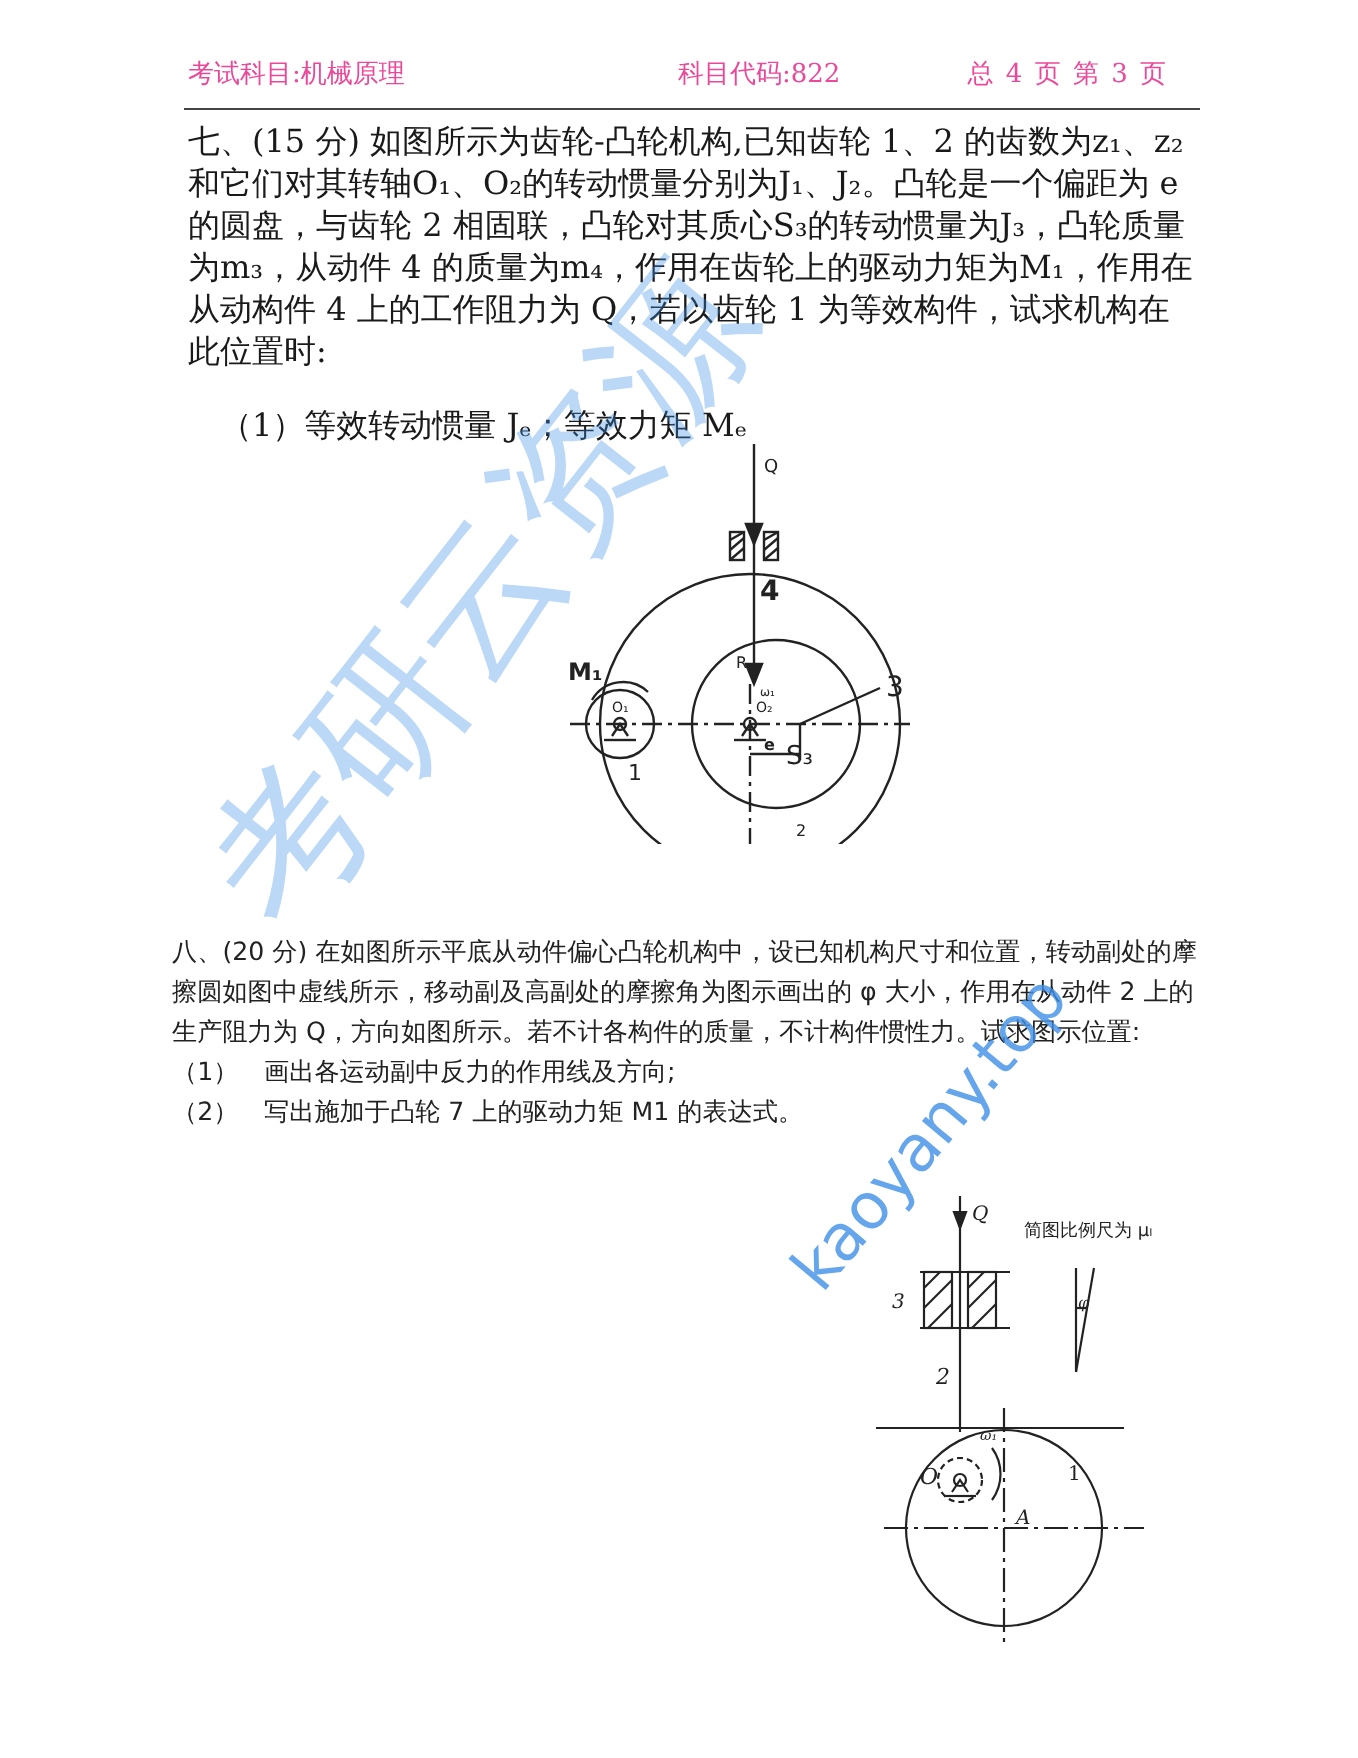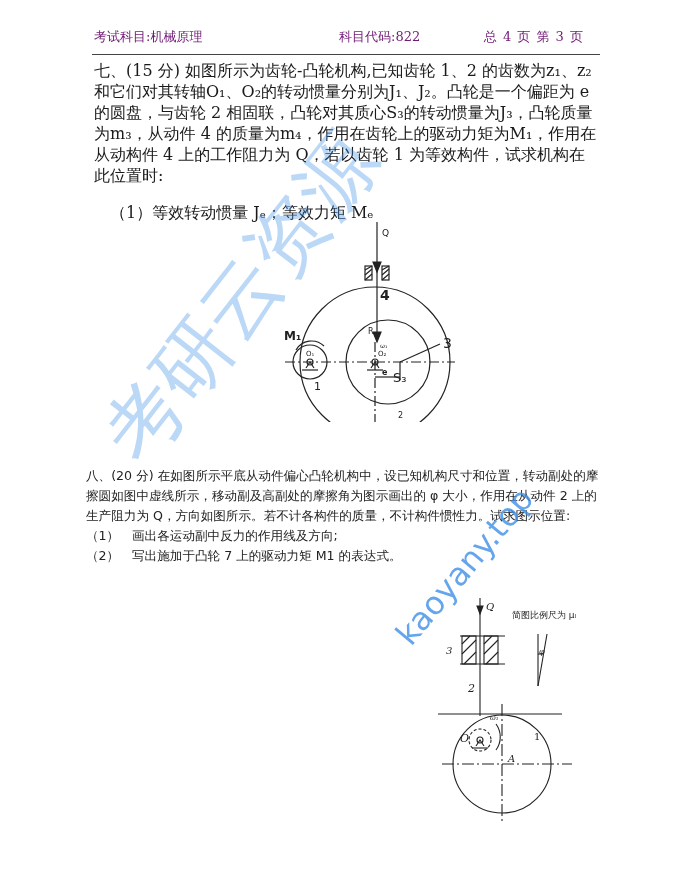--- a/index.html
+++ b/index.html
@@ -1,19 +1,19 @@
 <!DOCTYPE html>
 <html><head>
 <meta charset="utf-8">
 <style>
   html, body { margin: 0; padding: 0; background: #ffffff; }
   body { width: 679px; height: 879px; position: relative; overflow: hidden;
          font-family: "DejaVu Serif", "Liberation Serif", serif; color: #1a1a1a; }
   .header { position: absolute; left: 94px; top: 28px; width: 506px; height: 22px;
-            font-size: 13px; color: #701a75; }
+            font-size: 13px; color: #ec4899; }
   .header .l { position: absolute; left: 0; top: 0; }
   .header .c { position: absolute; left: 245px; top: 0; text-align: center; }
   .header .r { position: absolute; right: 16px; top: 0; letter-spacing: 1px; }
   .header-rule { position: absolute; left: 92px; top: 54px; width: 508px; height: 1px; background: #444; }
   .q7 { position: absolute; left: 94px; top: 60px; width: 506px; font-size: 16px; line-height: 21px; text-indent: 0; }
   .q7 p { margin: 0; }
   .q7 .sub { margin: 16px; padding-left: 0; }
   .q8 { position: absolute; left: 86px; top: 466px; width: 520px; font-family: "DejaVu Sans", "Liberation Sans", sans-serif;
         font-size: 12.6px; line-height: 20px; color: #222; }
   .q8 p { margin: 0; }

